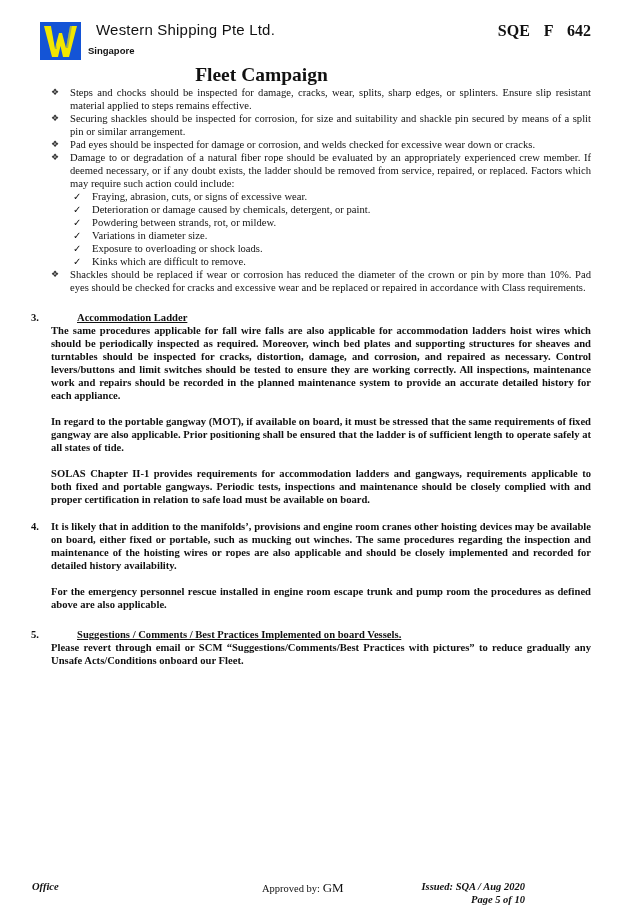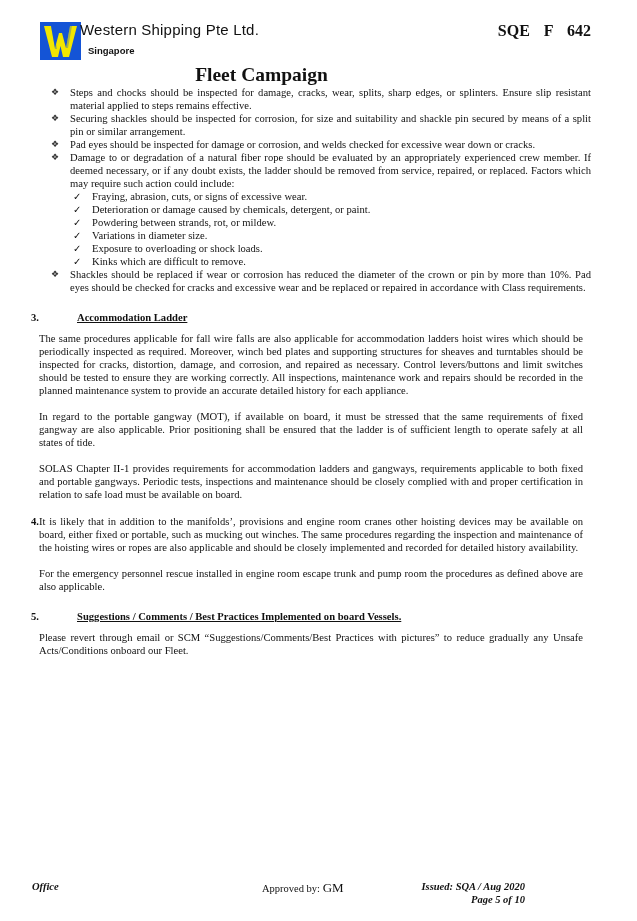--- a/index.html
+++ b/index.html
@@ -8,21 +8,21 @@
       font-family: "Liberation Serif", "DejaVu Serif", serif;
       color: #111111;
     }
     .header { position: absolute; left: 0; top: 0; width: 637px; height: 70px; }
     .logo {
       position: absolute; left: 40px; top: 22px; width: 41px; height: 38px;
       background: #1454d6;
     }
     .logo svg { display: block; }
     .company-name {
-      position: absolute; left: 80px; top: 21px;
+      position: absolute; left: 96px; top: 21px;
       font-family: "Liberation Sans", "DejaVu Sans", sans-serif;
       font-size: 15px; color: #111;
       letter-spacing: 0.2px;
       text-align: center;
     }
     .company-sub {
       position: absolute; left: 88px; top: 45px;
       font-family: "Liberation Sans", "DejaVu Sans", sans-serif;
       font-size: 9.5px; font-weight: bold; color: #111; text-align: center;
     }
@@ -52,21 +52,21 @@
     .check-glyph { position: absolute; left: 73px; top: 0; font-size: 10px; }
     .section { position: relative; margin-top: 13px; }
     .sec-num {
       position: absolute; left: 31px; top: 0; font-weight: bold;
     }
     .sec-title {
       padding-left: 77px; font-weight: bold; margin-top: 17px;
     }
     .sec-title.u { text-decoration: underline; }
     .para {
-      padding-left: 31px; padding-right: 46px; text-align: justify; margin: 8px;
+      padding-left: 51px; padding-right: 46px; text-align: justify; margin: 0; font-weight: bold;
     }
     .para + .para { margin-top: 13px; }
     .footer {
       position: absolute; left: 0; top: 878px; width: 589px; height: 40px;
     }
     .f-office {
       position: absolute; left: 32px; top: 3px;
       font-style: italic; font-weight: bold; font-size: 10.5px;
     }
     .f-approved {

